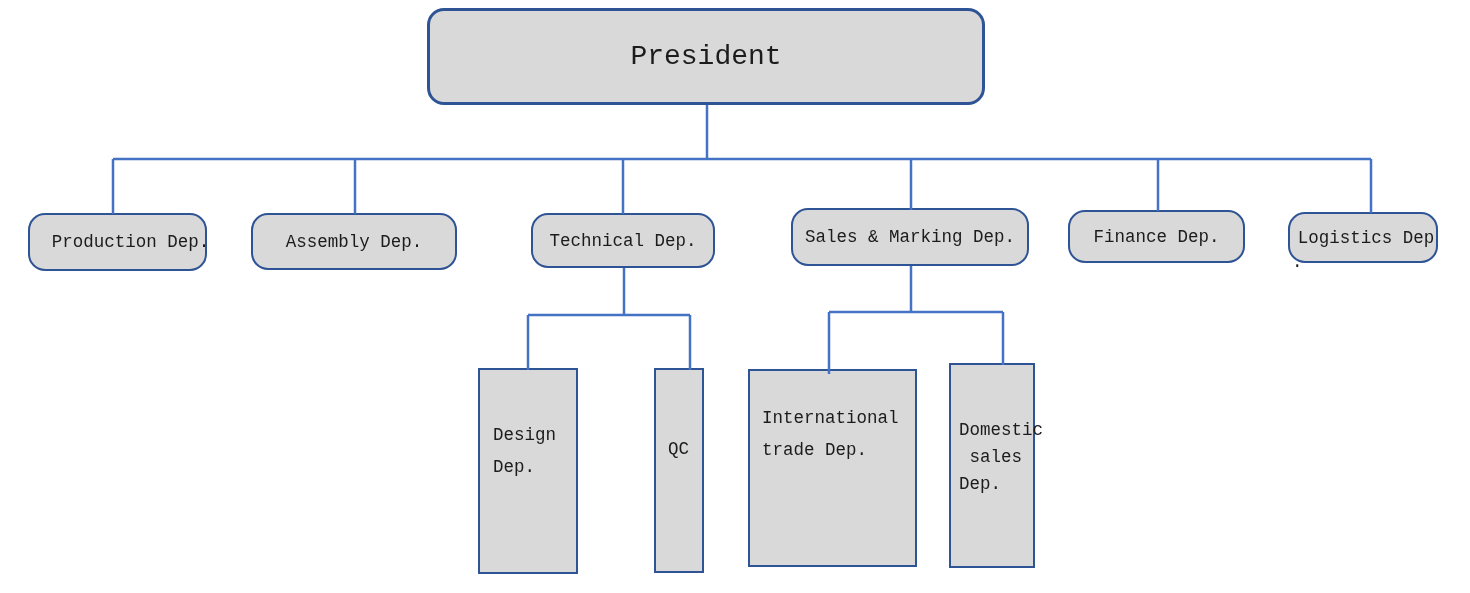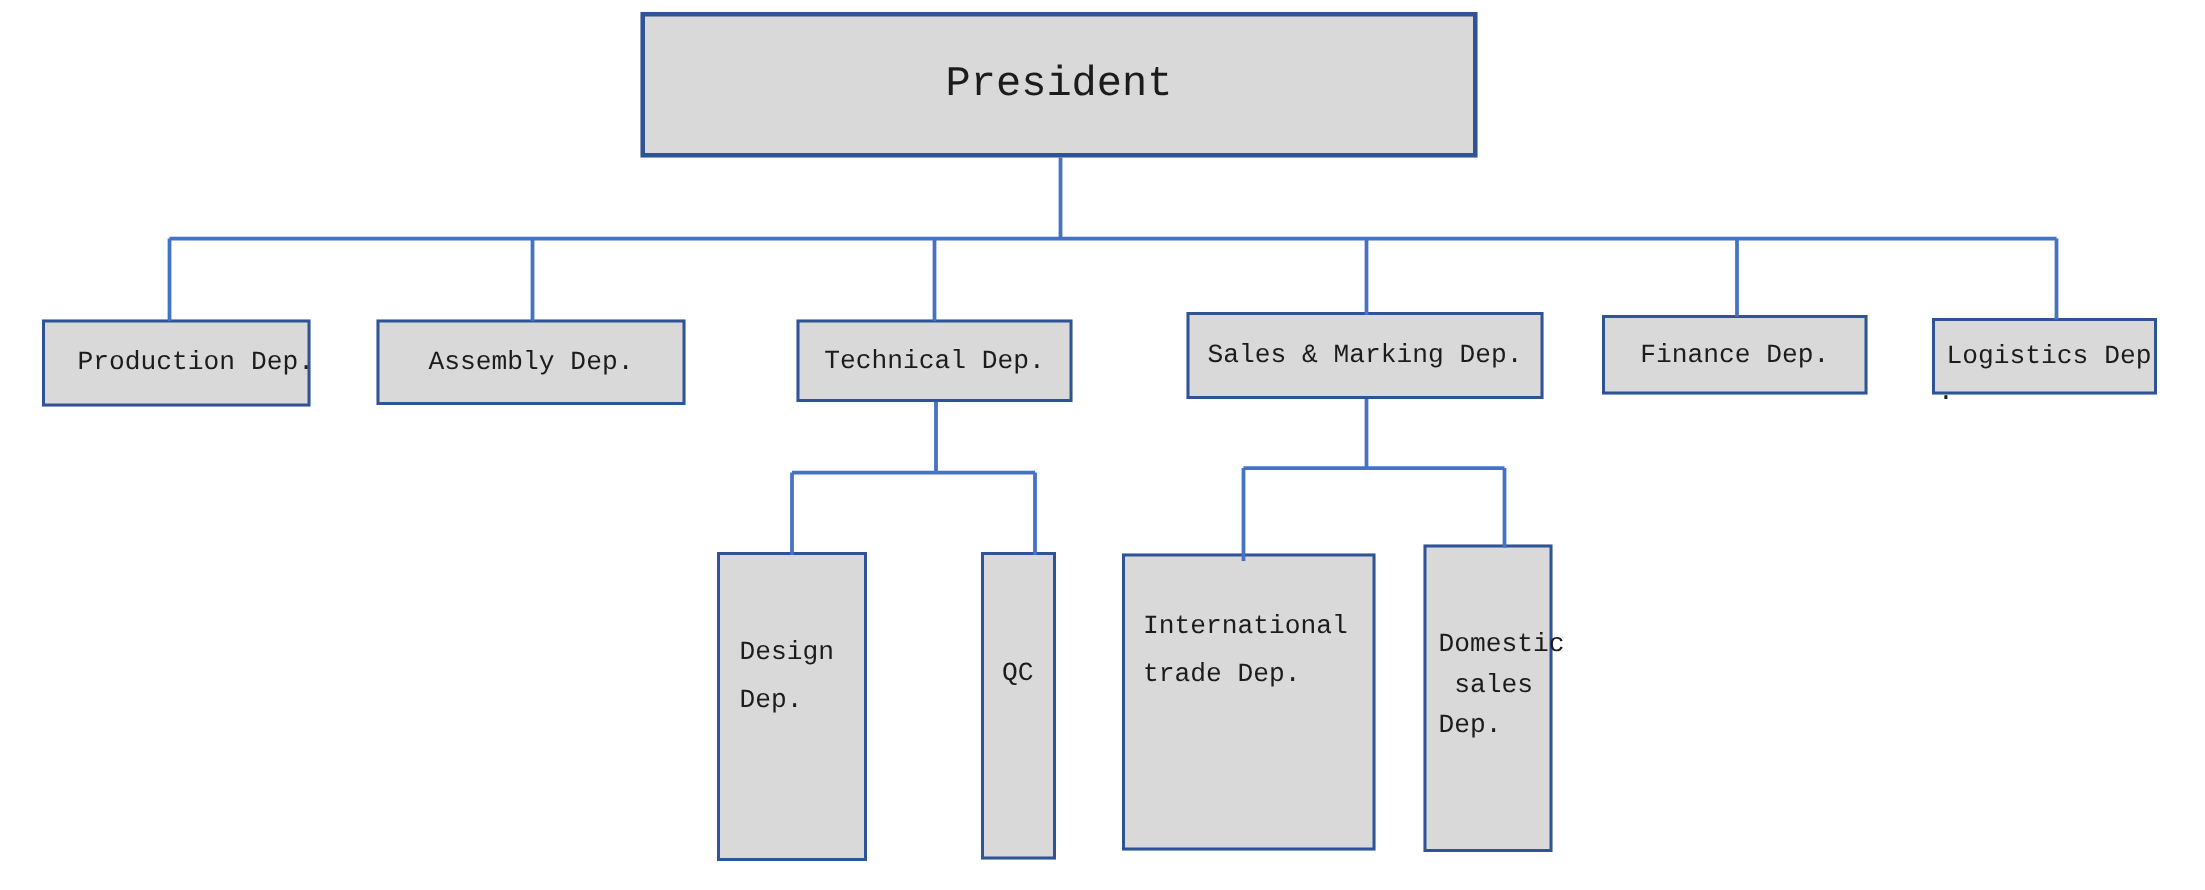--- a/index.html
+++ b/index.html
@@ -39,20 +39,21 @@
   .node .label {
     white-space: pre;
     display: block;
   }
   
   .node.center {
     display: flex;
     align-items: center;
     justify-content: center;
     text-align: center;
+    border-radius: 17px;
   }
   .president {
     left: 427px; top: 8px; width: 558px; height: 97px;
     border-width: 3px;
     font-size: 28px;
   }
   .lvl2 { font-size: 17.5px; }
   .production { left: 28px;   top: 213px; width: 179px; height: 58px; padding-left: 26px; }
   .assembly   { left: 251px;  top: 213px; width: 206px; height: 57px; }
   .technical  { left: 531px;  top: 213px; width: 184px; height: 55px; }

